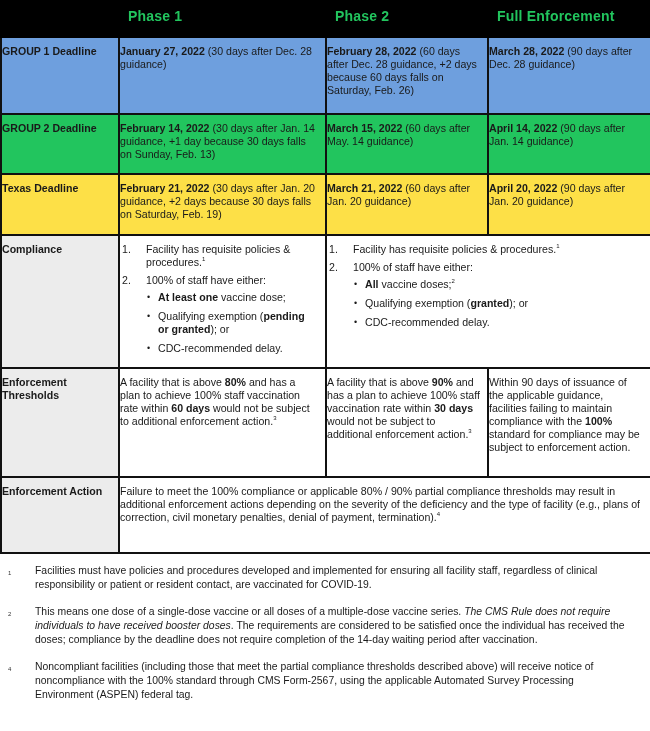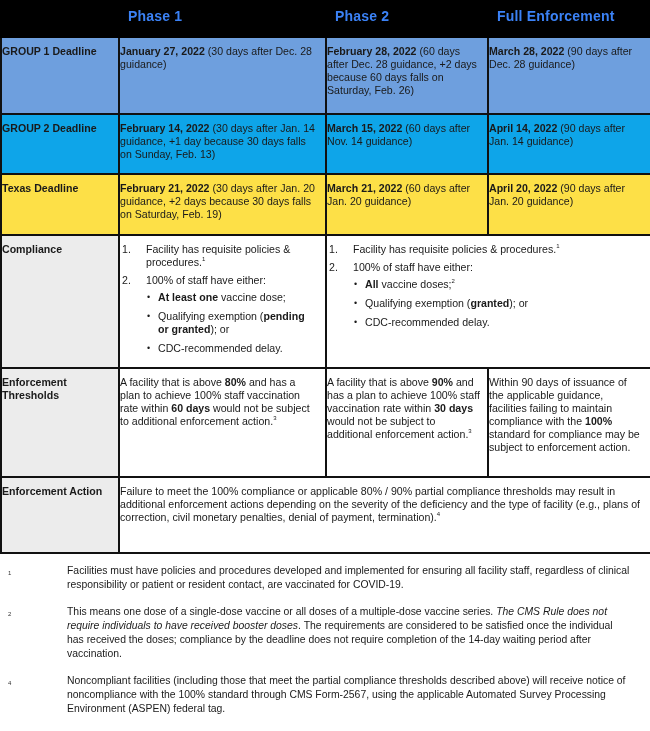--- a/index.html
+++ b/index.html
@@ -1,35 +1,35 @@
 <!DOCTYPE html>
 <html><head>
 <meta charset="utf-8">
 <style>
   html, body { margin: 0; padding: 0; background: #ffffff; }
   body { width: 650px; height: 731px; overflow: hidden; font-family: "Liberation Sans", sans-serif; color: #1a1a1a; }
   .tbl { position: relative; width: 650px; border-collapse: collapse; table-layout: fixed; }
   .tbl td, .tbl th { border: 2px solid #111; vertical-align: top; font-size: 10.6px; line-height: 13px; padding: 7px 7px 6px 0; }
-  .tbl th { background: #000; color: #3b82f6; font-size: 14px; font-weight: bold; text-align: left; height: 20px; padding: 8px 7px 6px 8px; border-color: #000; letter-spacing: 0.2px; }
+  .tbl th { background: #000; color: #22c55e; font-size: 14px; font-weight: bold; text-align: left; height: 20px; padding: 8px 7px 6px 8px; border-color: #000; letter-spacing: 0.2px; }
   .tbl td.rowhead { font-weight: bold; }
   .g1 td { background: #6e9fde; }
-  .g2 td { background: #0ea5e9; }
+  .g2 td { background: #22c55e; }
   .tx td { background: #fde047; }
   .gray-head { background: #ececec !important; }
   .tbl td.white { background: #fff; }
   b { font-weight: bold; }
   .olist { margin: 0; padding: 0; list-style: none; }
   .olist > li { position: relative; padding-left: 26px; margin-bottom: 5px; }
   .olist > li .num { position: absolute; left: 2px; top: 0; }
   .blist { margin: 4px 0 0 0; padding: 0; list-style: none; }
   .blist li { position: relative; padding-left: 12px; margin-bottom: 6px; }
   .blist li::before { content: "\2022"; position: absolute; left: 1px; top: 0; font-size: 9px; }
   sup { font-size: 6px; vertical-align: super; line-height: 0; }
   .footnotes { padding: 10px 20px 0 8px; }
-  .fn { display: flex; font-size: 10.4px; line-height: 14px; margin-bottom: 13px; gap: 32px; }
+  .fn { display: flex; font-size: 10.4px; line-height: 14px; margin-bottom: 13px; }
   .fn .fnum { width: 27px; flex: none; font-size: 6px; padding-top: 2px; color: #333; }
   .fn .ftext { flex: 1; }
   i { font-style: italic; }
 </style>
 </head>
 <body>
 
 <table class="tbl">
   <colgroup>
     <col style="width:118px">
@@ -48,21 +48,21 @@
   <tr class="g1" style="height:77px">
     <td class="rowhead">GROUP 1 Deadline</td>
     <td><b>January 27, 2022</b><span> (30 days after Dec. 28 guidance)</span></td>
     <td><b>February 28, 2022</b><span> (60 days after Dec. 28 guidance, +2 days because 60 days falls on Saturday, Feb. 26)</span></td>
     <td><b>March 28, 2022</b><span> (90 days after Dec. 28 guidance)</span></td>
   </tr>
 
   <tr class="g2" style="height:60px">
     <td class="rowhead">GROUP 2 Deadline</td>
     <td><b>February 14, 2022</b><span> (30 days after Jan. 14 guidance, +1 day because 30 days falls on Sunday, Feb. 13)</span></td>
-    <td><b>March 15, 2022</b><span> (60 days after Nov. 14 guidance)</span></td>
+    <td><b>March 15, 2022</b><span> (60 days after May. 14 guidance)</span></td>
     <td><b>April 14, 2022</b><span> (90 days after Jan. 14 guidance)</span></td>
   </tr>
 
   <tr class="tx" style="height:61px">
     <td class="rowhead">Texas Deadline</td>
     <td><b>February 21, 2022</b><span> (30 days after Jan. 20 guidance, +2 days because 30 days falls on Saturday, Feb. 19)</span></td>
     <td><b>March 21, 2022</b><span> (60 days after Jan. 20 guidance)</span></td>
     <td><b>April 20, 2022</b><span> (90 days after Jan. 20 guidance)</span></td>
   </tr>
 

